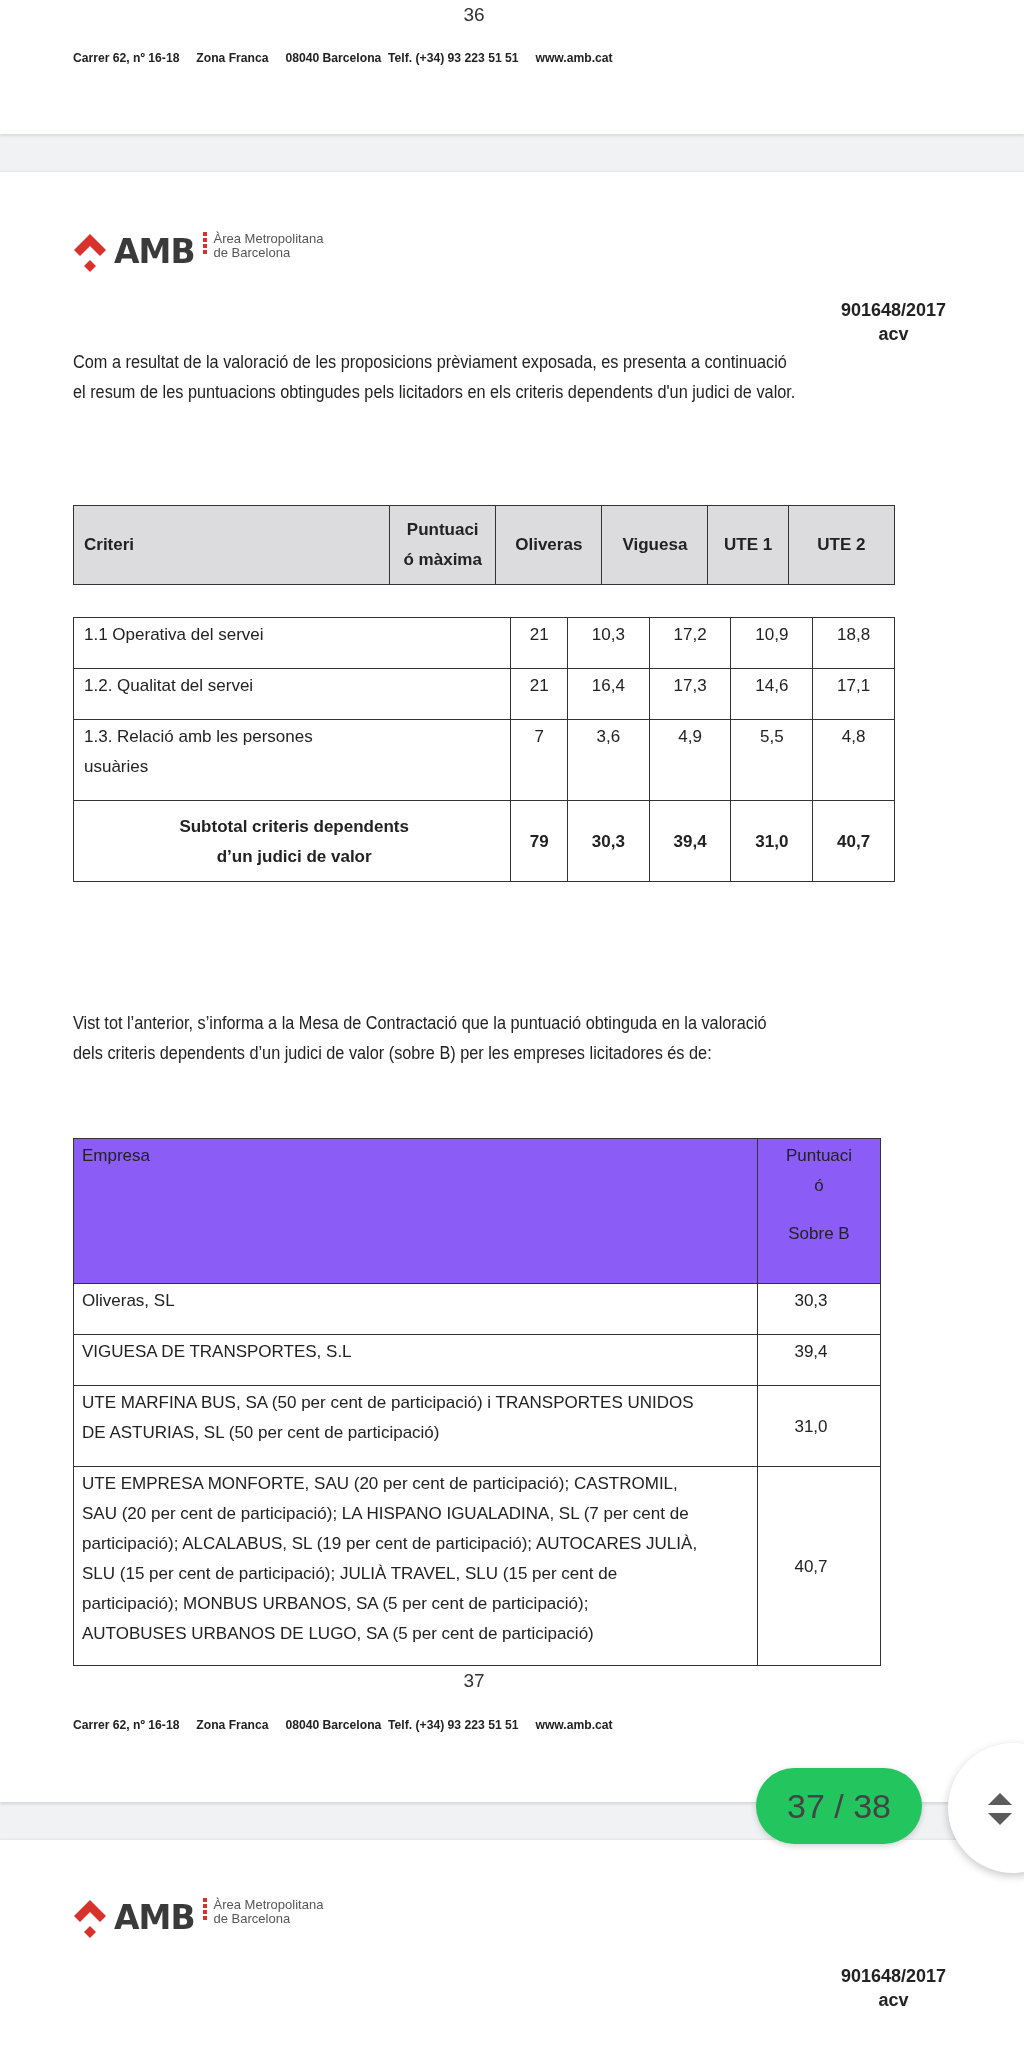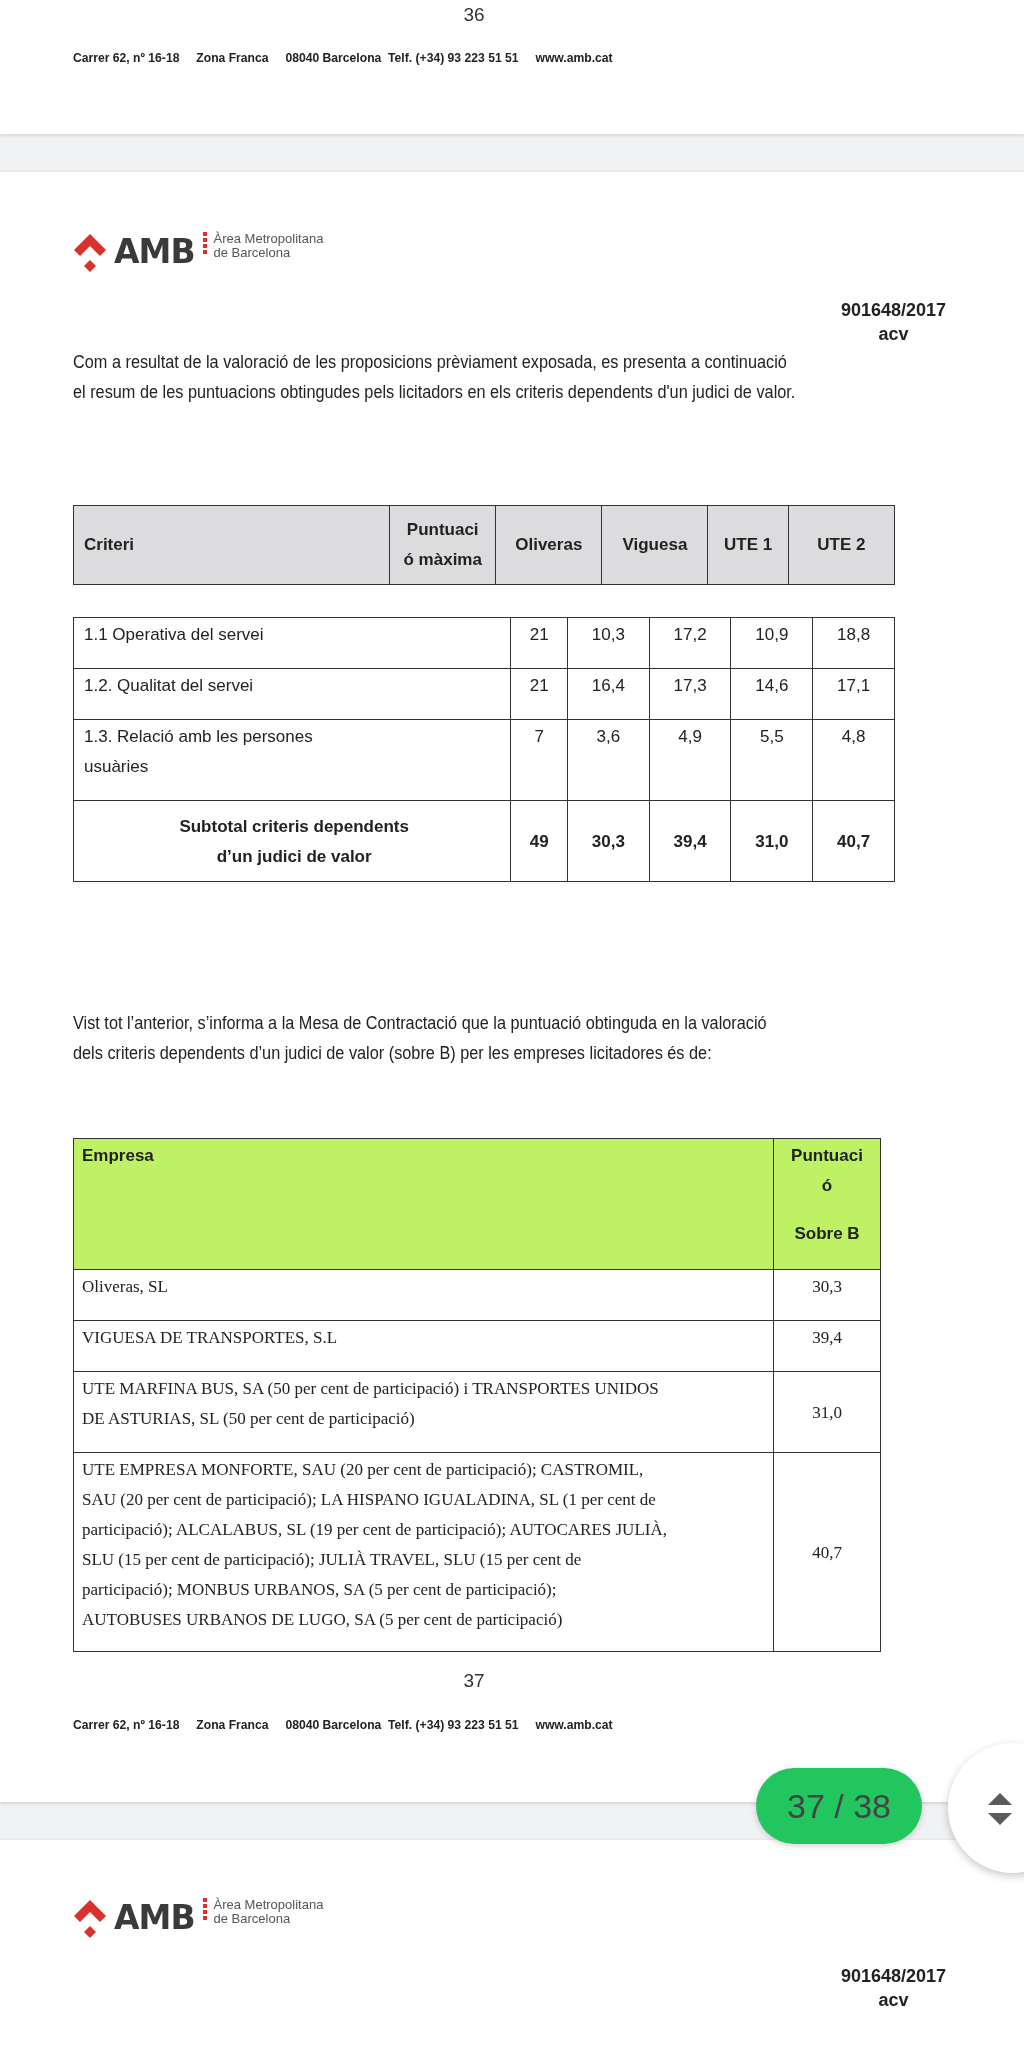--- a/index.html
+++ b/index.html
@@ -64,24 +64,24 @@
   .crit-table { left: 73px; top: 617px; width: 822px; }
   .crit-table td { text-align: center; vertical-align: top; padding: 2px 6px 0 6px; }
   .crit-table td.left { text-align: left; padding-left: 10px; }
   .crit-table tr.section td { height: 78px; font-weight: bold; }
   .crit-table tr.r1 td { height: 48px; }
   .crit-table tr.r3 td { height: 78px; }
   .crit-table tr.subtotal td { height: 78px; font-weight: bold; vertical-align: middle; }
   .crit-table tr.subtotal td.left { text-align: center; }
 
   .emp-table { left: 73px; top: 1138px; width: 808px; }
-  .emp-table th { background: #bef264; font-weight: bold; vertical-align: top; padding: 2px 8px 2px 8px; height: 126px; }
+  .emp-table th { background: #8b5cf6; font-weight: normal; vertical-align: top; padding: 2px 8px 16px 8px; height: 126px; }
   .emp-table th.left { text-align: left; }
   .emp-table th.right { text-align: center; width: 90px; line-height: 30px; padding-top: 2px; }
-  .emp-table td { vertical-align: top; padding: 2px 8px 0 8px; font-family: Liberation Serif, serif; }
+  .emp-table td { vertical-align: top; padding: 2px 24px 0 8px; }
   .emp-table td.score { text-align: center; width: 90px; }
   .emp-table tr.row-short td { height: 48px; }
   .emp-table tr.row-med td { height: 78px; }
   .emp-table tr.row-med td.score, .emp-table tr.row-long td.score { vertical-align: middle; }
   .emp-table tr.row-long td { height: 196px; }
 
   .page-indicator {
     position: absolute; left: 756px; top: 1768px; width: 166px; height: 76px;
     background: #22c55e; border-radius: 38px; box-shadow: 0 2px 6px rgba(0,0,0,0.18);
     display: flex; align-items: center; justify-content: center;
@@ -179,21 +179,21 @@
     <td>3,6</td>
     <td>4,9</td>
     <td>5,5</td>
     <td>4,8</td>
   </tr>
   <tr class="subtotal">
     <td class="left">
       <div>Subtotal criteris dependents</div>
       <div>d’un judici de valor</div>
     </td>
-    <td>49</td>
+    <td>79</td>
     <td>30,3</td>
     <td>39,4</td>
     <td>31,0</td>
     <td>40,7</td>
   </tr>
 </tbody>
   </table>
 
 <div class="paragraph" style="top:1008px;">
   <div>Vist tot l’anterior, s’informa a la Mesa de Contractació que la puntuació obtinguda en la valoració</div>
@@ -221,21 +221,21 @@
   <tr class="row-med">
     <td>
       <div>UTE MARFINA BUS, SA (50 per cent de participació) i TRANSPORTES UNIDOS</div>
       <div>DE ASTURIAS, SL (50 per cent de participació)</div>
     </td>
     <td class="score">31,0</td>
   </tr>
   <tr class="row-long">
     <td>
       <div>UTE EMPRESA MONFORTE, SAU (20 per cent de participació); CASTROMIL,</div>
-      <div>SAU (20 per cent de participació); LA HISPANO IGUALADINA, SL (1 per cent de</div>
+      <div>SAU (20 per cent de participació); LA HISPANO IGUALADINA, SL (7 per cent de</div>
       <div>participació); ALCALABUS, SL (19 per cent de participació); AUTOCARES JULIÀ,</div>
       <div>SLU (15 per cent de participació); JULIÀ TRAVEL, SLU (15 per cent de</div>
       <div>participació); MONBUS URBANOS, SA (5 per cent de participació);</div>
       <div>AUTOBUSES URBANOS DE LUGO, SA (5 per cent de participació)</div>
     </td>
     <td class="score">40,7</td>
   </tr>
 </tbody>
   </table>
 

